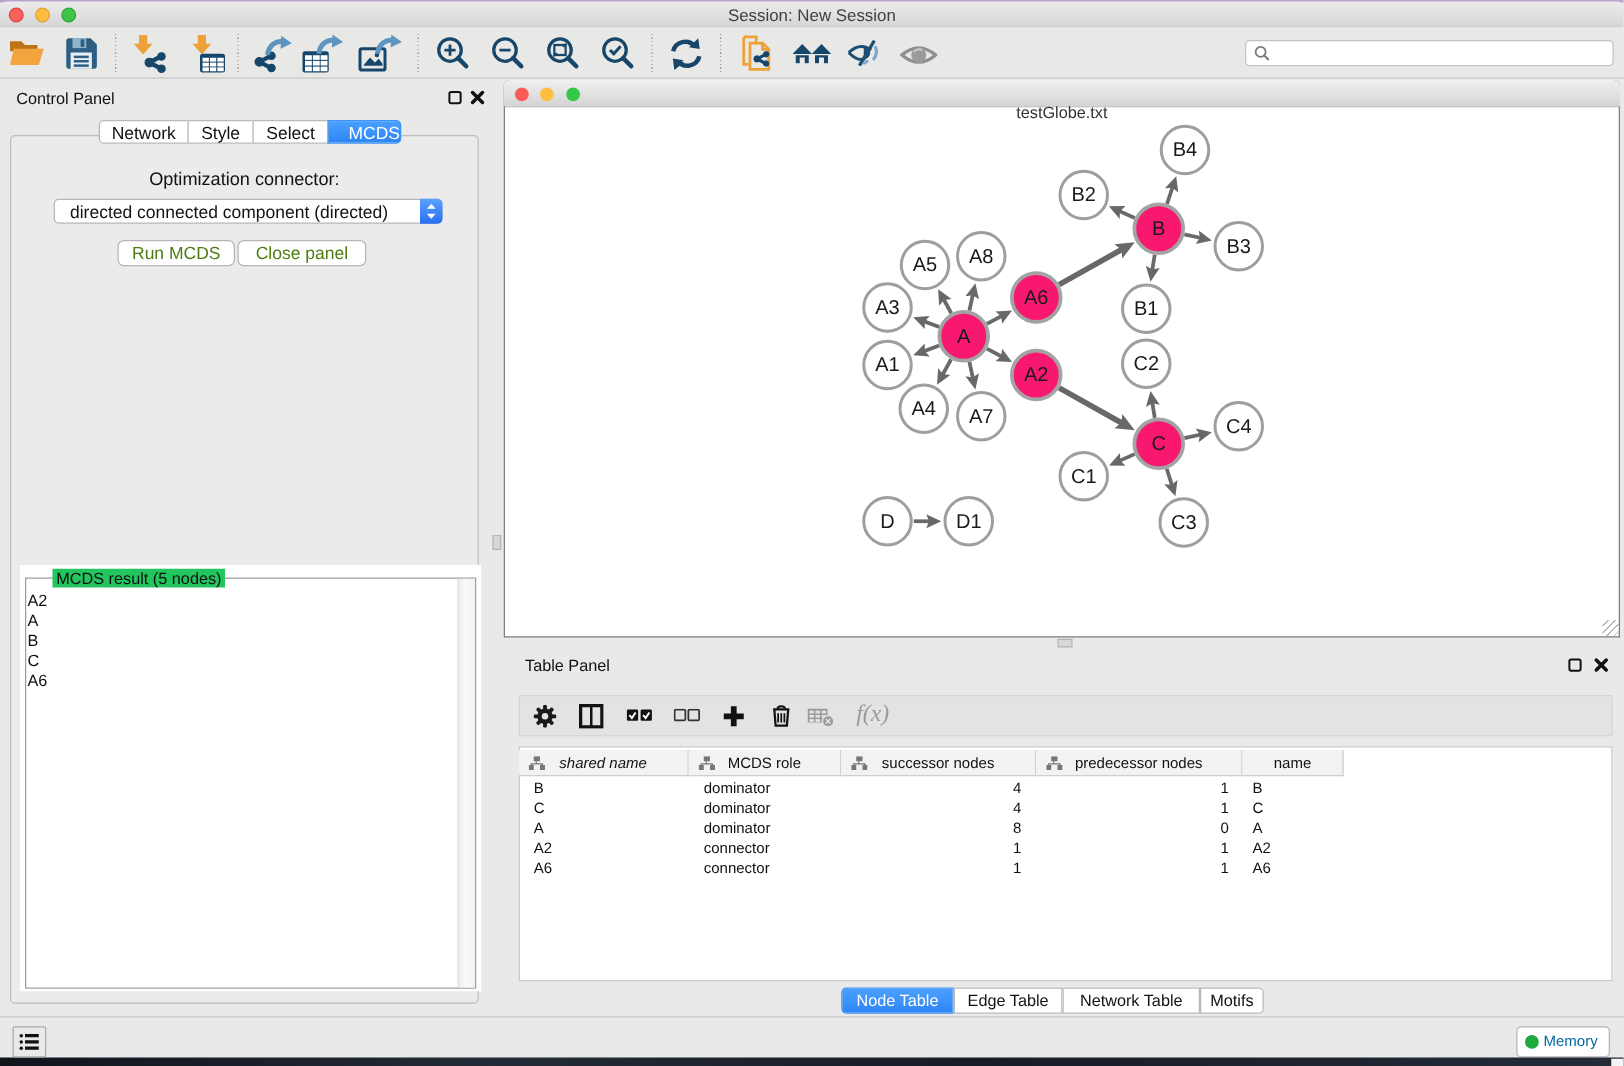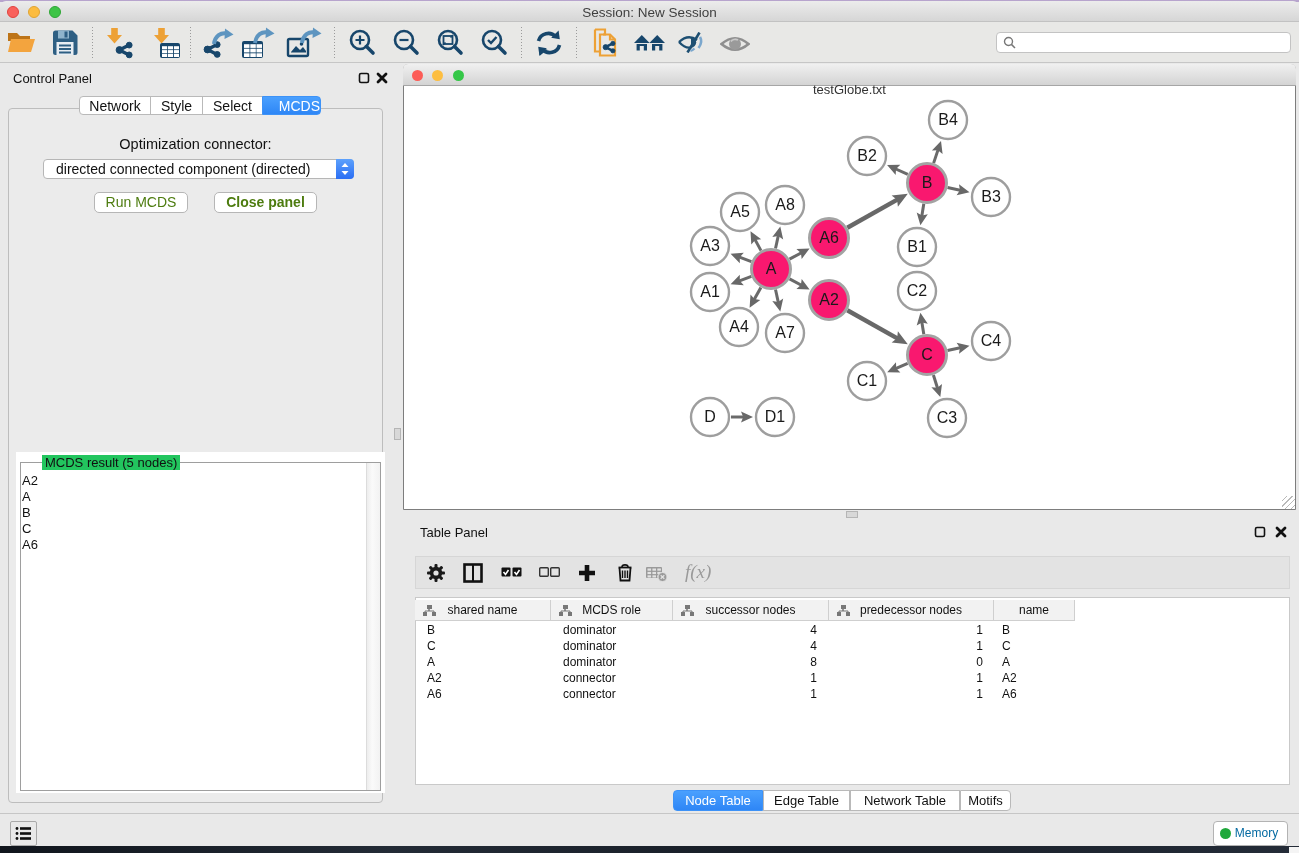--- a/index.html
+++ b/index.html
@@ -230,21 +230,21 @@
 <div class="abs" id="cp-box"></div>
 <div class="abs" id="cp-title">Control Panel</div>
 <div class="abs tab" style="left:79px; width:72px; border-radius:4px 0 0 4px;">Network</div>
 <div class="abs tab" style="left:150px; width:53px;">Style</div>
 <div class="abs tab" style="left:202px; width:61px;">Select</div>
 <div class="abs tab tabsel" style="left:262px; width:59px; border-radius:0 4px 4px 0;">MCDS</div>
 <div class="abs" id="opt-label">Optimization connector:</div>
 <div class="abs" id="combo">directed connected component (directed)</div>
 <div class="abs" id="combo-btn"></div>
 <div class="abs btn" style="left:94px; width:94px;">Run MCDS</div>
-<div class="abs btn" style="left:214px; width:103px;font-weight:bold;">Close panel</div>
+<div class="abs btn" style="left:190px; width:103px;">Close panel</div>
 <div class="abs" id="mcds-result"></div>
 <div class="abs" id="mcds-fs"></div>
 <div class="abs" id="mcds-scroll"></div>
 <div class="abs" id="mcds-legend">MCDS result (5 nodes)</div>
 <div class="abs" id="mcds-list">A2<br>A<br>B<br>C<br>A6</div>
 
 <div class="abs" id="netwin"></div>
 <div class="abs" id="netwin-title"></div>
 <div class="abs tl" style="left:412px; top:70px; width:11px; height:11px; background:#fc5c57;"></div>
 <div class="abs tl" style="left:432px; top:70px; width:11px; height:11px; background:#fdbe41;"></div>
@@ -330,21 +330,21 @@
     <circle cx="306" cy="330" r="19" fill="#ffffff" stroke="#9e9e9e" stroke-width="2.4"></circle>
     <text x="306" y="335" font-size="16" text-anchor="middle" fill="#1a1a1a">D</text>
     <circle cx="371" cy="330" r="19" fill="#ffffff" stroke="#9e9e9e" stroke-width="2.4"></circle>
     <text x="371" y="335" font-size="16" text-anchor="middle" fill="#1a1a1a">D1</text>
   </svg>
 <div class="abs" id="resize-corner"></div>
 
 <div class="abs" id="tp-title">Table Panel</div>
 <div class="abs" id="tp-toolbar"></div>
 <div class="abs" id="tp-table"></div>
-<div class="abs th" style="left:415px; width:136px;"><svg width="13" height="11" viewBox="0 0 13 11" style="position:absolute;left:8px;top:5px;">
+<div class="abs th" style="left:415px; width:136px;font-style:italic;"><svg width="13" height="11" viewBox="0 0 13 11" style="position:absolute;left:8px;top:5px;">
       <g fill="#777">
         <rect x="4" y="0" width="5" height="4"></rect>
         <rect x="0" y="7" width="4" height="4"></rect>
         <rect x="9" y="7" width="4" height="4"></rect>
         <path d="M6 4v2M2 7V6h9v1M6 4v2" stroke="#777" fill="none" stroke-width="1"></path>
       </g>
     </svg>shared name</div>
 <div class="abs th" style="left:551px; width:122px;"><svg width="13" height="11" viewBox="0 0 13 11" style="position:absolute;left:8px;top:5px;">
       <g fill="#777">
         <rect x="4" y="0" width="5" height="4"></rect>

